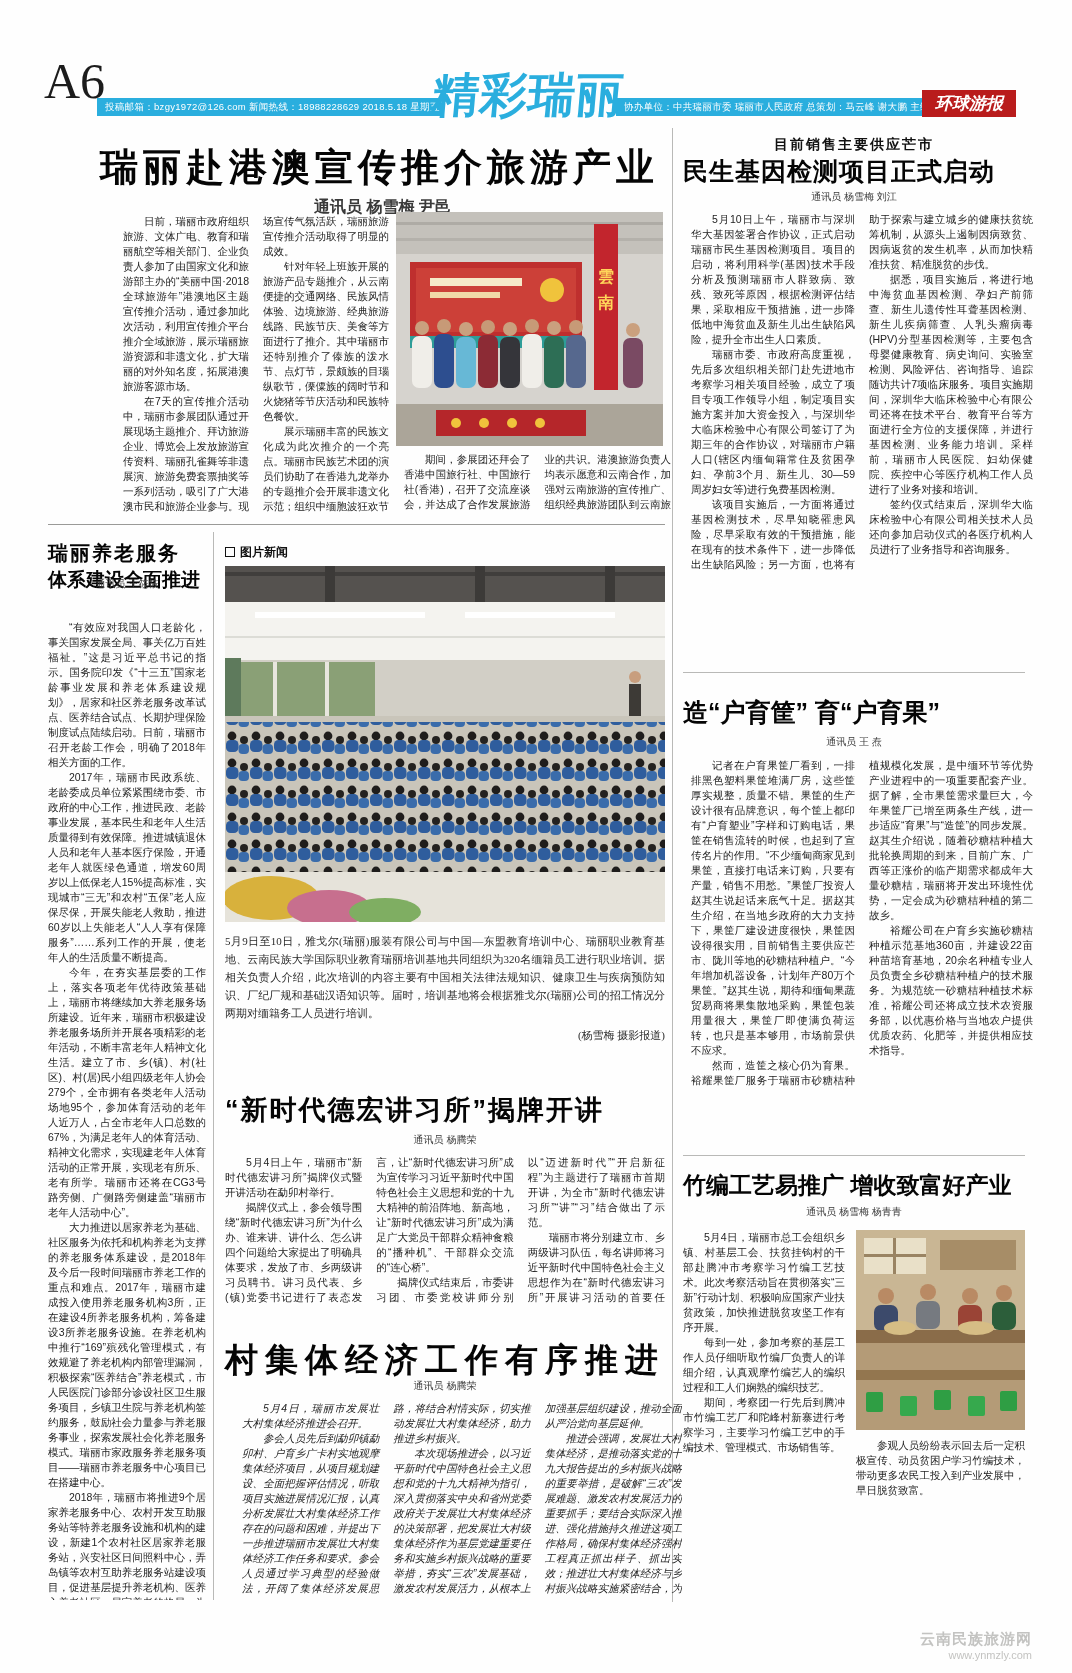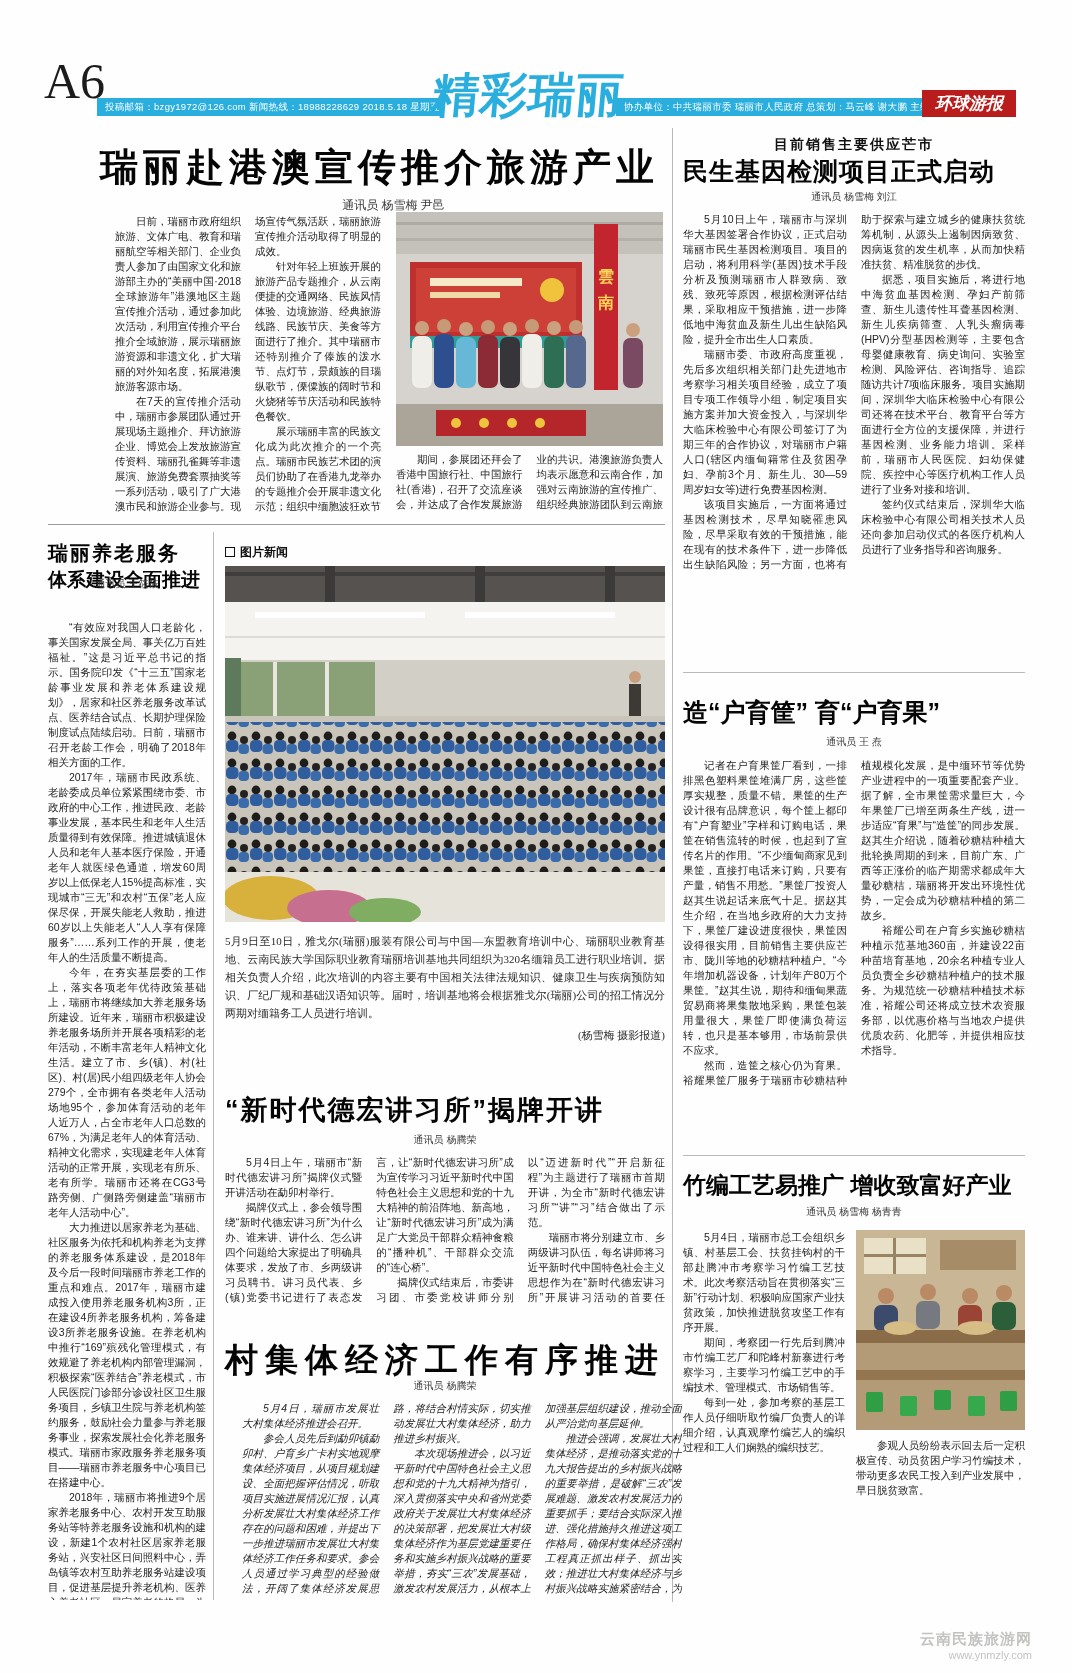--- a/index.html
+++ b/index.html
@@ -16,21 +16,21 @@
   
   .hrule{position:absolute;height:1px;background:#9a9a98;}
   .vrule{position:absolute;width:1px;background:#b9b9b7;}
   
   .kicker{position:absolute;text-align:center;font-weight:700;color:#111;}
   .headline{position:absolute;font-weight:800;color:#050505;
             font-family:"Liberation Sans",sans-serif;}
   .byline{position:absolute;text-align:center;font-size:10px;color:#3a3a3a;}
   .body{position:absolute;font-size:10.5px;line-height:15px;text-align:justify;
         overflow:hidden;color:#232323;}
-  .cols2{column-count:2;column-gap:14px;}
+  .cols2{column-count:2;column-gap:14px;margin-left:8px;}
   .cols3{column-count:3;column-gap:14px;}
   .para{margin:0;text-indent:2em;}
   .photo{position:absolute;overflow:hidden;}
   .photo svg{display:block;width:100%;height:100%;}
   .pn-label{position:absolute;font-size:12px;font-weight:700;color:#111;}
   .sq{display:inline-block;width:8px;height:8px;border:1.3px solid #111;margin-right:5px;
       vertical-align:-1px;}
   .caption{position:absolute;font-size:11px;line-height:18px;text-align:justify;color:#2a2a2a;
            font-family:"Liberation Serif",serif;overflow:hidden;}
   .credit{position:absolute;font-size:11px;text-align:right;color:#2a2a2a;
@@ -51,21 +51,21 @@
   <div class="brand" style="left:922px;top:90px;width:94px;height:27px;font-size:17px;line-height:27px;">环球游报</div>
 
   <div class="hrule" style="left:48px;top:524px;width:617px;"></div>
   <div class="vrule" style="left:213px;top:532px;height:1068px;"></div>
   <div class="vrule" style="left:672px;top:128px;height:1474px;"></div>
   <div class="hrule" style="left:683px;top:672px;width:342px;background:#b9b9b7;"></div>
   <div class="hrule" style="left:683px;top:1155px;width:342px;background:#b9b9b7;"></div>
 
   <div>
     <div class="headline" style="left:100px;top:142px;width:565px;font-size:38px;letter-spacing:5px;">瑞丽赴港澳宣传推介旅游产业</div>
-    <div class="byline" style="left:111px;top:197px;width:565px;font-size:12px;">通讯员 杨雪梅 尹邑</div>
+    <div class="byline" style="left:100px;top:197px;width:565px;font-size:16px;font-weight:bold;">通讯员 杨雪梅 尹邑</div>
     <div class="body cols2" style="left:115px;top:214px;width:266px;height:312px;">
         <p class="para">日前，瑞丽市政府组织旅游、文体广电、教育和瑞丽航空等相关部门、企业负责人参加了由国家文化和旅游部主办的“美丽中国·2018全球旅游年”港澳地区主题宣传推介活动，通过参加此次活动，利用宣传推介平台推介全域旅游，展示瑞丽旅游资源和非遗文化，扩大瑞丽的对外知名度，拓展港澳旅游客源市场。</p>
         <p class="para">在7天的宣传推介活动中，瑞丽市参展团队通过开展现场主题推介、拜访旅游企业、博览会上发放旅游宣传资料、瑞丽孔雀舞等非遗展演、旅游免费套票抽奖等一系列活动，吸引了广大港澳市民和旅游企业参与。现场宣传气氛活跃，瑞丽旅游宣传推介活动取得了明显的成效。</p>
         <p class="para">针对年轻上班族开展的旅游产品专题推介，从云南便捷的交通网络、民族风情体验、边境旅游、经典旅游线路、民族节庆、美食等方面进行了推介。其中瑞丽市还特别推介了傣族的泼水节、点灯节，景颇族的目瑙纵歌节，傈僳族的阔时节和火烧猪等节庆活动和民族特色餐饮。</p>
         <p class="para">展示瑞丽丰富的民族文化成为此次推介的一个亮点。瑞丽市民族艺术团的演员们协助了在香港九龙举办的专题推介会开展非遗文化示范；组织中缅胞波狂欢节孔雀舞(架子孔雀舞)、德昂族水鼓舞、葫芦丝、巴乌演奏、傈僳族阔时节目瑙纵歌等文艺节目展演，让嘉宾观看和体验多彩多姿的民族文化，受到当地市民的青睐。</p>
       </div>
 
     <div class="photo" style="left:396px;top:212px;width:267px;height:234px;">
       <svg viewBox="0 0 267 234" preserveAspectRatio="none">
         <rect width="267" height="234" fill="#d6d3ce"></rect>
@@ -233,22 +233,22 @@
         <p class="para">然而，造筐之核心仍为育果。裕耀果筐厂服务于瑞丽市砂糖桔种植规模化发展，是中缅环节等优势产业进程中的一项重要配套产业。据了解，全市果筐需求量巨大，今年果筐厂已增至两条生产线，进一步适应“育果”与“造筐”的同步发展。赵其生介绍说，随着砂糖桔种植大批轮换周期的到来，目前广东、广西等正涨价的临产期需求都成年大量砂糖桔，瑞丽将开发出环境性优势，一定会成为砂糖桔种植的第二故乡。</p>
         <p class="para">裕耀公司在户育乡实施砂糖桔种植示范基地360亩，并建设22亩种苗培育基地，20余名种植专业人员负责全乡砂糖桔种植户的技术服务。为规范统一砂糖桔种植技术标准，裕耀公司还将成立技术农资服务部，以优惠价格与当地农户提供优质农药、化肥等，并提供相应技术指导。</p>
       </div>
   </div>
 
   <div>
     <div class="headline" style="left:683px;top:1170px;width:342px;font-size:23px;">竹编工艺易推广 增收致富好产业</div>
     <div class="byline" style="left:683px;top:1205px;width:342px;">通讯员 杨雪梅 杨青青</div>
     <div class="body" style="left:683px;top:1230px;width:162px;height:372px;">
         <p class="para">5月4日，瑞丽市总工会组织乡镇、村基层工会、扶贫挂钩村的干部赴腾冲市考察学习竹编工艺技术。此次考察活动旨在贯彻落实“三新”行动计划、积极响应国家产业扶贫政策，加快推进脱贫攻坚工作有序开展。</p>
+        <p class="para">每到一处，参加考察的基层工作人员仔细听取竹编厂负责人的详细介绍，认真观摩竹编艺人的编织过程和工人们娴熟的编织技艺。</p>
         <p class="para">期间，考察团一行先后到腾冲市竹编工艺厂和陀峰村新寨进行考察学习，主要学习竹编工艺中的手编技术、管理模式、市场销售等。</p>
-        <p class="para">每到一处，参加考察的基层工作人员仔细听取竹编厂负责人的详细介绍，认真观摩竹编艺人的编织过程和工人们娴熟的编织技艺。</p>
       </div>
 
     <div class="photo" style="left:856px;top:1230px;width:169px;height:200px;">
       <svg viewBox="0 0 169 200" preserveAspectRatio="none">
         <rect width="169" height="200" fill="#c9b694"></rect>
         <rect x="8" y="8" width="62" height="36" fill="#e9e0c8"></rect>
         <rect x="8" y="24" width="62" height="3" fill="#9a8463"></rect>
         <rect x="37" y="8" width="3" height="36" fill="#9a8463"></rect>
         <rect x="84" y="10" width="76" height="30" fill="#a78d67"></rect>
         <circle cx="30" cy="66" r="8" fill="#b98a64"></circle>

